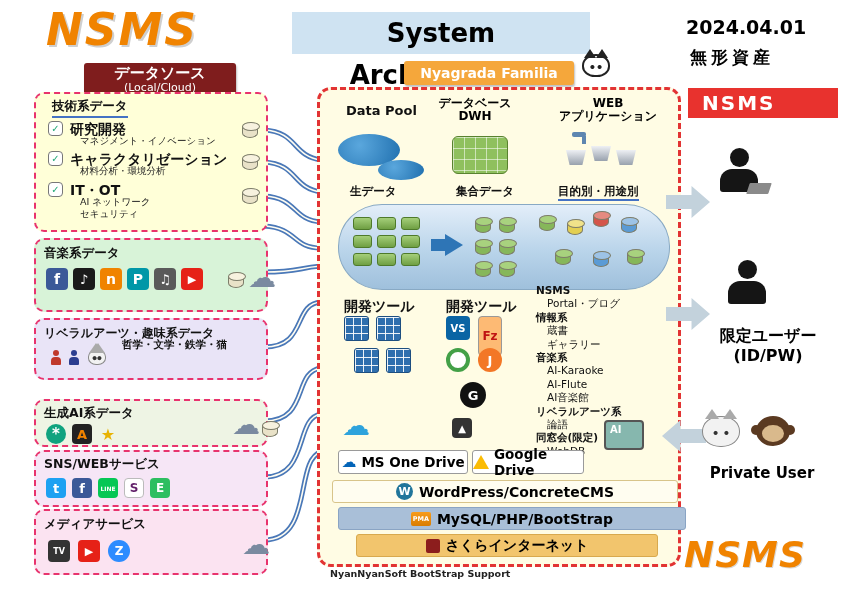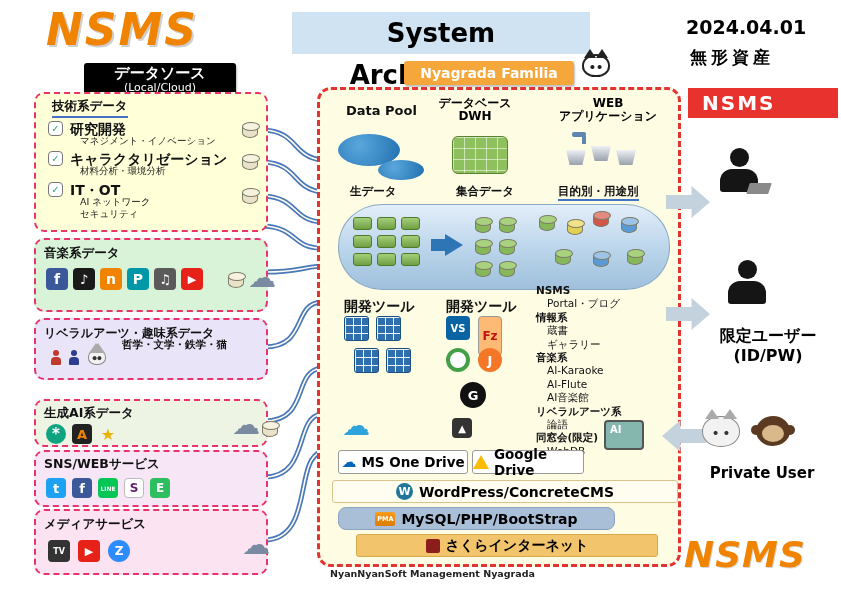--- a/index.html
+++ b/index.html
@@ -7,21 +7,21 @@
   #page { position:relative; width:841px; height:595px; background:#ffffff; overflow:hidden; }
   .abs { position:absolute; }
 
   .nsms-logo { font-size:44px; font-weight:800; font-style:italic; color:#f08300;
                letter-spacing:2px; text-shadow:2px 2px 0 #cfcfcf; }
   .page-title { width:298px; height:42px; background:#cfe3f2; color:#000; font-size:26px;
                 font-weight:bold; text-align:center; line-height:42px; }
   .hdr-date { font-size:19px; font-weight:bold; color:#000; }
   .hdr-tag  { font-size:17px; font-weight:bold; letter-spacing:4px; color:#000; }
 
-  .ds-header { width:152px; background:#000000; border-radius:3px; text-align:center;
+  .ds-header { width:152px; background:#7f1d1d; border-radius:3px; text-align:center;
                padding:2px 0 3px; box-shadow:1px 2px 2px rgba(0,0,0,.25); }
   .dsh1 { color:#fff; font-weight:bold; font-size:15px; line-height:17px; }
   .dsh2 { color:#fff; font-size:11px; line-height:12px; }
 
   .srcbox { position:absolute; border:2px dashed #e8336d; border-radius:10px; }
   .bx-title { position:absolute; font-weight:bold; font-size:12.5px; color:#111; white-space:nowrap; }
   .u-blue { border-bottom:2px solid #4472c4; padding-bottom:1px; }
   .small-h { position:absolute; font-weight:bold; font-size:14px; color:#111; white-space:nowrap; }
   .small-t { position:absolute; font-size:9.5px; color:#222; white-space:nowrap; }
 
@@ -341,21 +341,21 @@
     </div>
     <div class="storebtn" style="left:152px;top:360px;width:112px;">
       <span class="gd-tri"></span>
       <span>Google Drive</span>
     </div>
 
     <div class="bar cms" style="left:12px;top:390px;width:346px;">
       <span class="wp-icon">W</span>
       <span>WordPress/ConcreteCMS</span>
     </div>
-    <div class="bar db" style="left:18px;top:417px;width:277px;border-radius:8px;">
+    <div class="bar db" style="left:18px;top:417px;width:348px;">
       <span class="pma-icon">PMA</span>
       <span>MySQL/PHP/BootStrap</span>
     </div>
     <div class="bar host" style="left:36px;top:444px;width:302px;">
       <span class="sak-icon"></span>
       <span>さくらインターネット</span>
     </div>
   </div>
 
   <div class="nsms-red" style="left:688px;top:88px;width:150px;height:30px;">NSMS</div>
@@ -375,16 +375,16 @@
   <div class="abs" style="left:698px;top:326px;width:140px;text-align:center;font-weight:bold;font-size:16px;line-height:20px;">
     <div>限定ユーザー</div>
     <div>(ID/PW)</div>
   </div>
 
   <div class="barrow l" style="left:662px;top:420px;width:44px;height:32px;"></div>
   <div class="pcat" style="left:702px;top:416px;"></div>
   <div class="monkey" style="left:756px;top:416px;"></div>
   <div class="user-label" style="left:692px;top:464px;width:140px;font-size:15px;">Private User</div>
 
-  <div class="abs credit" style="left:330px;top:568px;">NyanNyanSoft Management Nyagrada</div>
+  <div class="abs credit" style="left:330px;top:568px;">NyanNyanSoft BootStrap Support</div>
   <div class="abs nsms-bottom" style="left:684px;top:534px;">NSMS</div>
 
 </div>
 
 </body></html>

